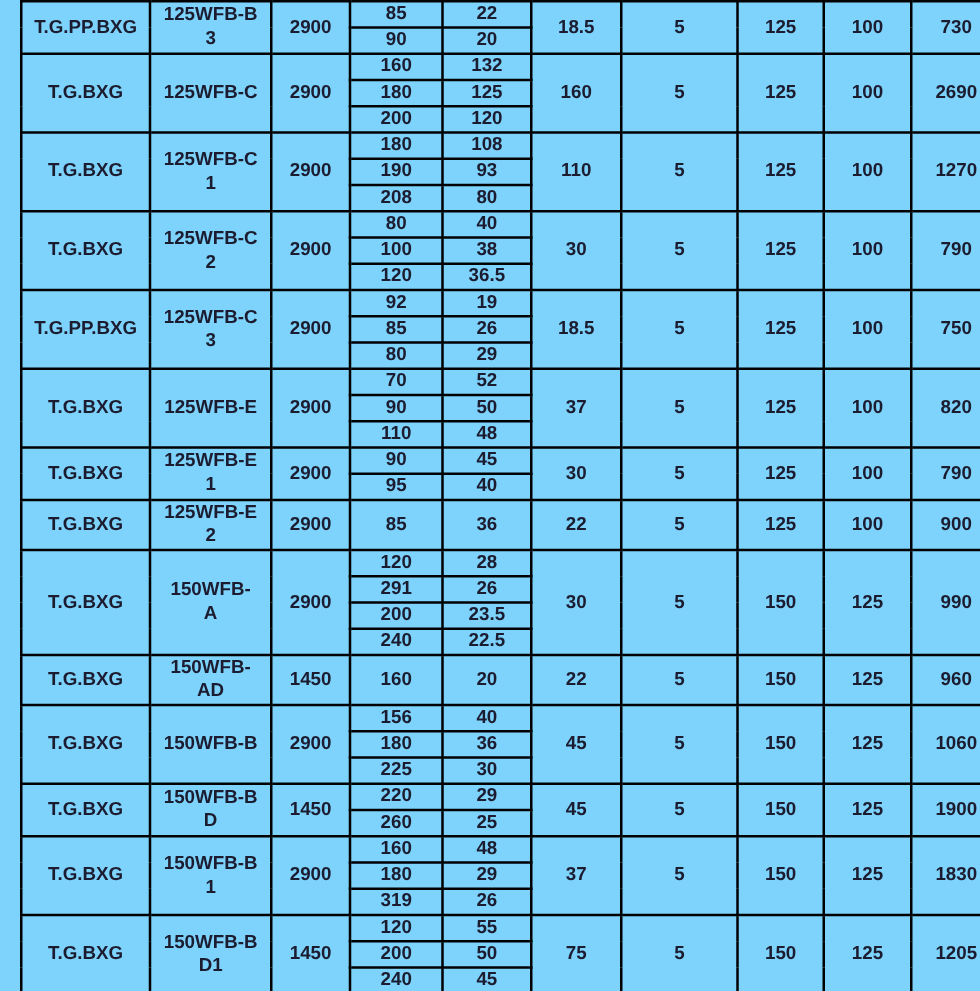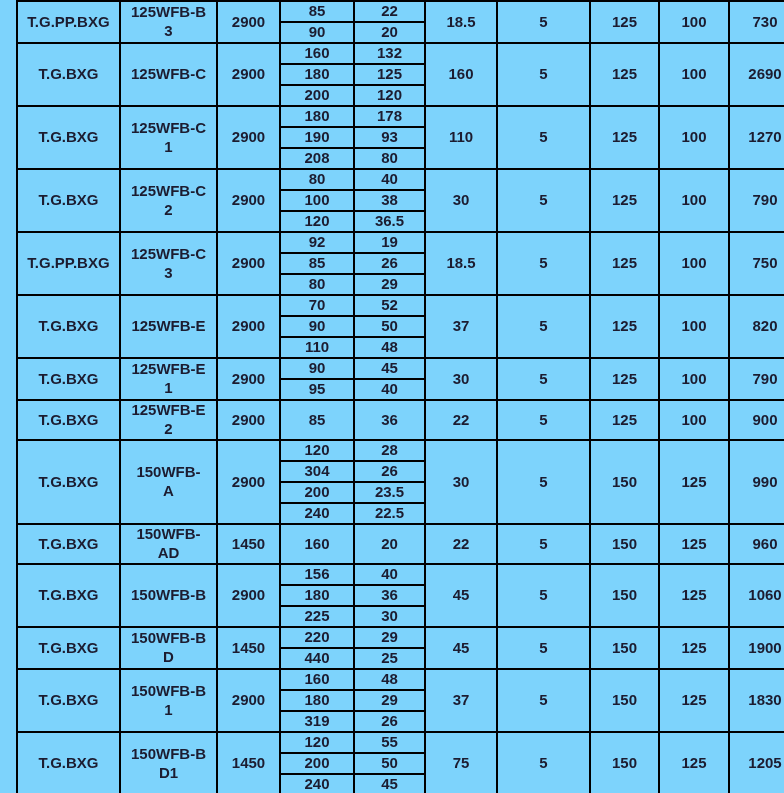--- a/index.html
+++ b/index.html
@@ -91,21 +91,21 @@
         <tr style="height: 21px;">
           <td>200</td>
           <td>120</td>
         </tr>
         <tr style="height: 21px;">
           <td rowspan="3">T.G.BXG</td>
           <td rowspan="3" class="model">125WFB-C
 1</td>
           <td rowspan="3">2900</td>
           <td>180</td>
-          <td>178</td>
+          <td>108</td>
           <td rowspan="3">110</td>
           <td rowspan="3">5</td>
           <td rowspan="3">125</td>
           <td rowspan="3">100</td>
           <td rowspan="3">1270</td>
         </tr>
         <tr style="height: 21px;">
           <td>190</td>
           <td>93</td>
         </tr>
@@ -212,21 +212,21 @@
           <td rowspan="4">2900</td>
           <td>120</td>
           <td>28</td>
           <td rowspan="4">30</td>
           <td rowspan="4">5</td>
           <td rowspan="4">150</td>
           <td rowspan="4">125</td>
           <td rowspan="4">990</td>
         </tr>
         <tr style="height: 21px;">
-          <td>304</td>
+          <td>291</td>
           <td>26</td>
         </tr>
         <tr style="height: 21px;">
           <td>200</td>
           <td>23.5</td>
         </tr>
         <tr style="height: 21px;">
           <td>240</td>
           <td>22.5</td>
         </tr>
@@ -270,21 +270,21 @@
           <td rowspan="2">1450</td>
           <td>220</td>
           <td>29</td>
           <td rowspan="2">45</td>
           <td rowspan="2">5</td>
           <td rowspan="2">150</td>
           <td rowspan="2">125</td>
           <td rowspan="2">1900</td>
         </tr>
         <tr style="height: 21px;">
-          <td>440</td>
+          <td>260</td>
           <td>25</td>
         </tr>
         <tr style="height: 21px;">
           <td rowspan="3">T.G.BXG</td>
           <td rowspan="3" class="model">150WFB-B
 1</td>
           <td rowspan="3">2900</td>
           <td>160</td>
           <td>48</td>
           <td rowspan="3">37</td>

